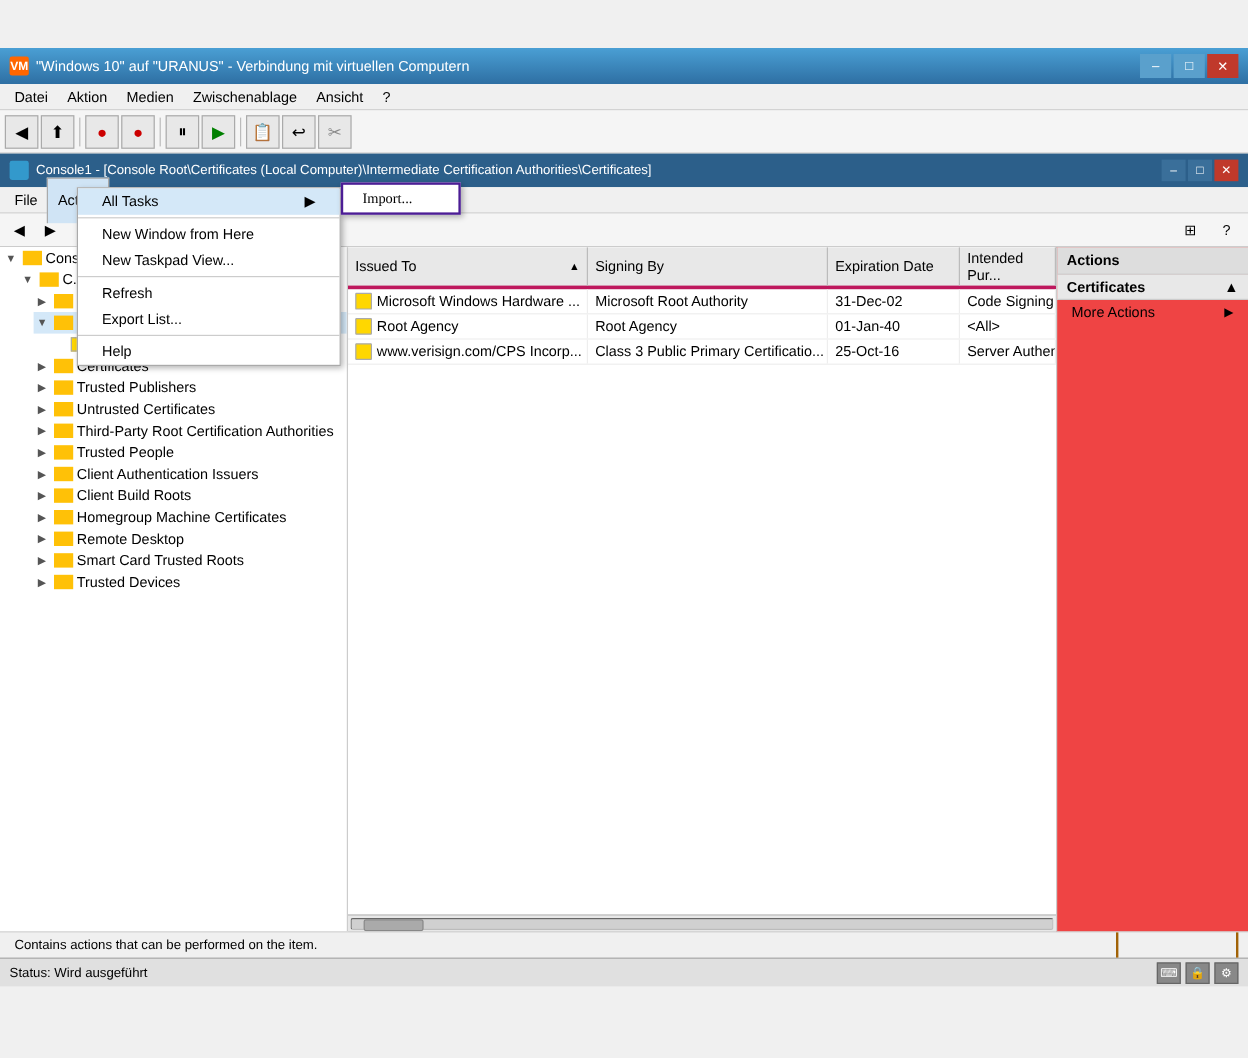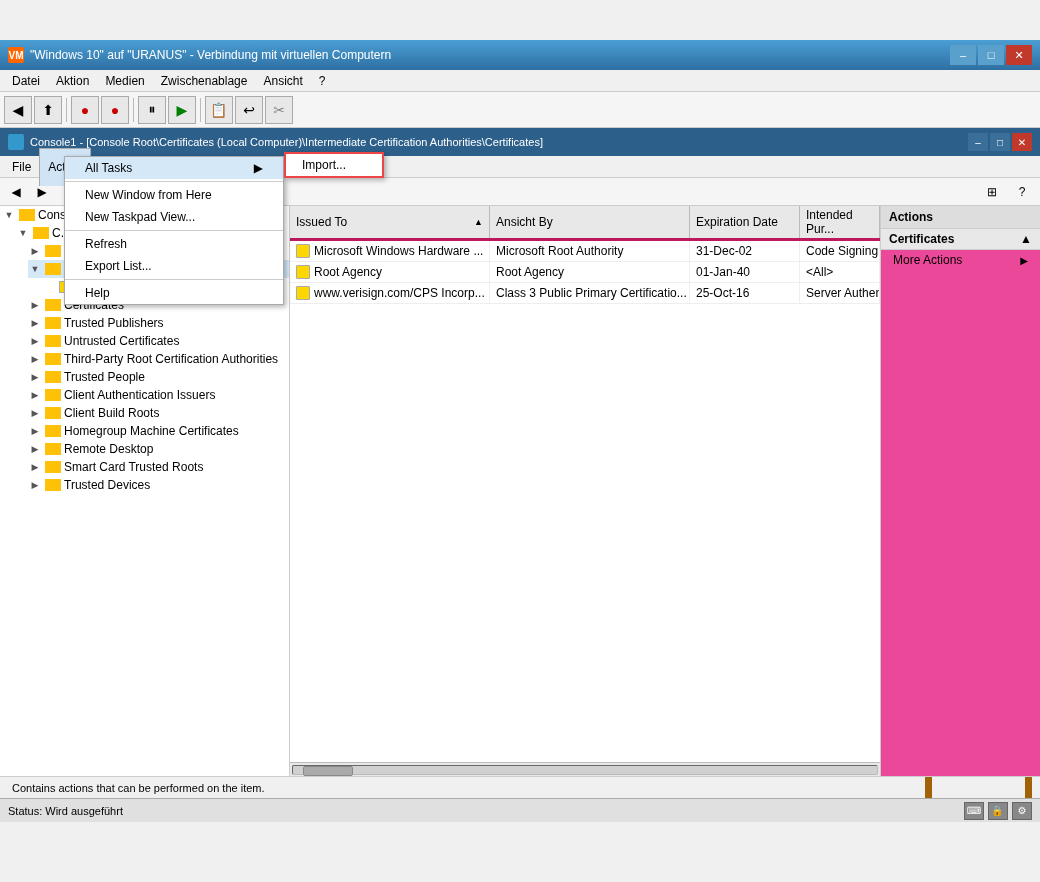--- a/index.html
+++ b/index.html
@@ -249,21 +249,21 @@
       border: 1px solid #aaa;
       border-radius: 1px;
       flex-shrink: 0;
     }
 
     
     .actions-panel {
       width: 160px;
       min-width: 160px;
       border-left: 1px solid #ccc;
-      background: #ec4899;
+      background: #ef4444;
       font-size: 12px;
     }
     .actions-header {
       background: #ddd;
       padding: 4px 8px;
       font-weight: bold;
       border-bottom: 1px solid #ccc;
     }
     .actions-sub-header {
       background: #e8e8e8;
@@ -301,44 +301,45 @@
       align-items: center;
       justify-content: space-between;
     }
     .context-menu-separator { height: 1px; background: #ccc; margin: 2px 0; }
     .context-menu-item.highlighted { background: #d4e8f8; }
 
     
     .sub-context-menu {
       position: absolute;
       background: white;
-      border: 2px solid #ef4444;
+      border: 2px solid #4c1d95;
       box-shadow: 2px 2px 5px rgba(0,0,0,0.3);
       z-index: 1001;
       min-width: 100px;
+      font-family: Liberation Serif, serif;
     }
     .sub-menu-item {
       padding: 4px 16px;
       cursor: pointer;
       font-size: 12px;
     }
 
     
     .status-bar {
       height: 22px;
       background: #f0f0f0;
       border-top: 1px solid #ccc;
       display: flex;
       align-items: center;
       padding: 0 8px;
       font-size: 11px;
     }
     .status-section {
       flex: 1;
-      border-right: 7px solid #a16207;
+      border-right: 2px solid #a16207;
       padding: 0 4px;
       height: 100%;
       display: flex;
       align-items: center;
     }
 
     
     .vm-status-bar {
       height: 24px;
       background: #e0e0e0;
@@ -549,21 +550,21 @@
   </div>
 
   <div class="right-panel">
 
     <div class="content-columns">
       <div class="col-header">
         <span>Issued To</span>
         <span class="sort-arrow">▲</span>
       </div>
       <div class="col-header">
-        <span>Ansicht By</span>
+        <span>Signing By</span>
       </div>
       <div class="col-header">
         <span>Expiration Date</span>
       </div>
       <div class="col-header">
         <span>Intended Pur...</span>
       </div>
     </div>
 
     <div class="content-area">

